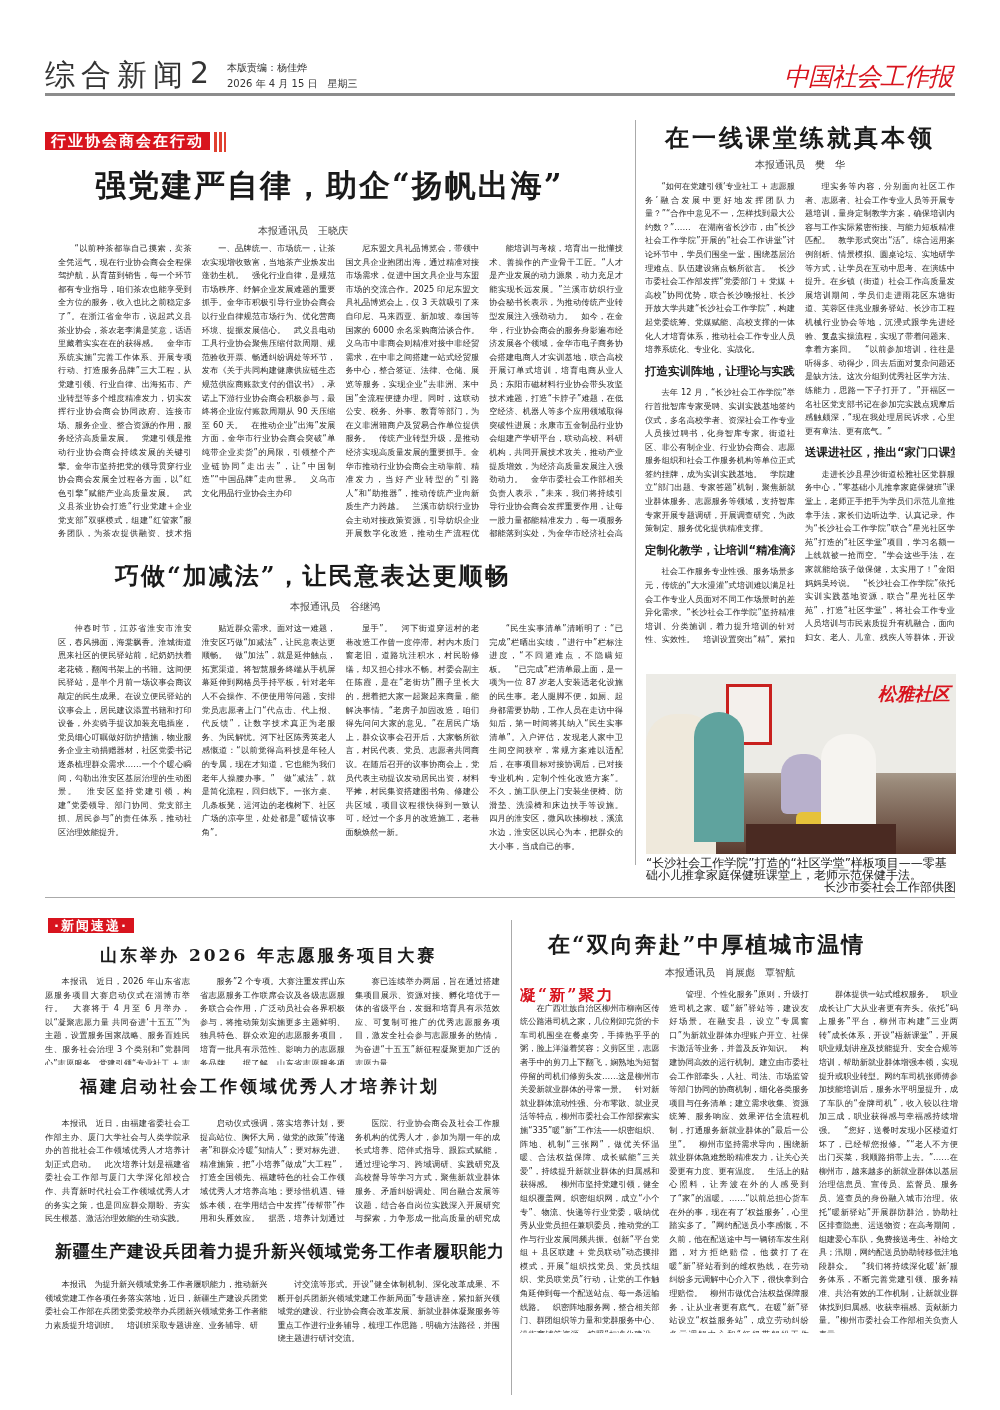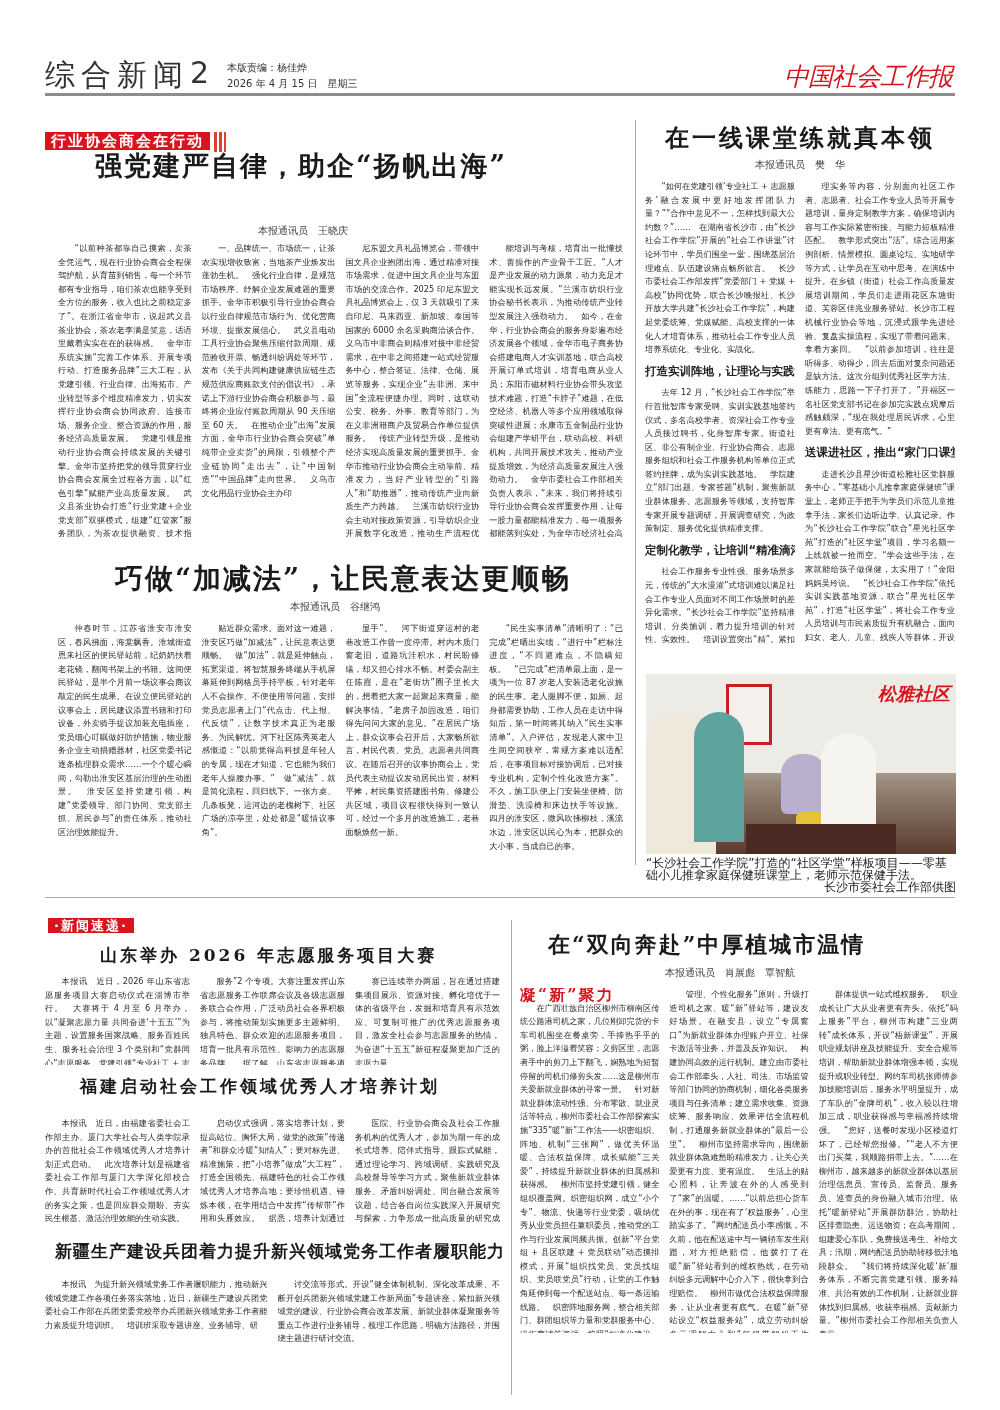--- a/index.html
+++ b/index.html
@@ -33,40 +33,40 @@
 <div class="abs masthead-meta">
   <div>本版责编：杨佳烨</div>
   <div>2026 年 4 月 15 日　星期三</div>
 </div>
 <div class="abs logo">中国社会工作报</div>
 <div class="abs masthead-rule"></div>
 
 <div class="abs" style="left:45px;top:131px;">
   <span class="kicker">行业协会商会在行动</span><span class="kicker-bars"></span>
 </div>
-<div class="abs headline" style="left:95px;top:148px;font-size:27px;letter-spacing:2px;">强党建严自律，助企“扬帆出海”</div>
+<div class="abs headline" style="left:95px;top:165px;font-size:31px;letter-spacing:2px;">强党建严自律，助企“扬帆出海”</div>
 <div class="abs byline" style="left:258px;top:224px;">本报通讯员　王晓庆</div>
 <div class="abs cols" style="left:58px;top:242px;width:565px;height:300px;">
   <div class="col">
       <p>“以前种茶都靠自己摸索，卖茶全凭运气，现在行业协会商会全程保驾护航，从育苗到销售，每一个环节都有专业指导，咱们茶农也能享受到全方位的服务，收入也比之前稳定多了”。在浙江省金华市，说起武义县茶业协会，茶农老李满是笑意，话语里藏着实实在在的获得感。　金华市系统实施“完善工作体系、开展专项行动、打造服务品牌”三大工程，从党建引领、行业自律、出海拓市、产业转型等多个维度精准发力，切实发挥行业协会商会协同政府、连接市场、服务企业、整合资源的作用，服务经济高质量发展。　党建引领是推动行业协会商会持续发展的关键引擎。金华市坚持把党的领导贯穿行业协会商会发展全过程各方面，以“红色引擎”赋能产业高质量发展。　武义县茶业协会打造“行业党建+企业党支部”双驱模式，组建“红管家”服务团队，为茶农提供融资、技术指导、法律咨询等“一站式”服务，破解产业发展难点堵点。</p>
     </div>
   <div class="col">
       <p>一、品牌统一、市场统一，让茶农实现增收致富，当地茶产业焕发出蓬勃生机。　强化行业自律，是规范市场秩序、纾解企业发展难题的重要抓手。金华市积极引导行业协会商会以行业自律规范市场行为、优化营商环境、提振发展信心。　武义县电动工具行业协会聚焦压缩付款周期、规范验收开票、畅通纠纷调处等环节，发布《关于共同构建健康供应链生态 规范供应商账款支付的倡议书》，承诺上下游行业协会商会积极参与，最终将企业应付账款周期从 90 天压缩至 60 天。　在推动企业“出海”发展方面，金华市行业协会商会突破“单纯带企业卖货”的局限，引领整个产业链协同“走出去”，让“中国制造”“中国品牌”走向世界。　义乌市文化用品行业协会主办印</p>
     </div>
   <div class="col">
       <p>尼东盟文具礼品博览会，带领中国文具企业抱团出海，通过精准对接市场需求，促进中国文具企业与东盟市场的交流合作。2025 印尼东盟文具礼品博览会上，仅 3 天就吸引了来自印尼、马来西亚、新加坡、泰国等国家的 6000 余名采购商洽谈合作。　义乌市中非商会则精准对接中非经贸需求，在中非之间搭建一站式经贸服务中心，整合签证、法律、仓储、展览等服务，实现企业“去非洲、来中国”全流程便捷办理。同时，这联动公安、税务、外事、教育等部门，为在义非洲籍商户及贸易合作单位提供服务。　传统产业转型升级，是推动经济实现高质量发展的重要抓手。金华市推动行业协会商会主动靠前、精准发力，当好产业转型的“引路人”和“助推器”，推动传统产业向新质生产力跨越。　兰溪市纺织行业协会主动对接政策资源，引导纺织企业开展数字化改造，推动生产流程优化、产品质量升级，为破解人才短缺，该协会开展技</p>
     </div>
   <div class="col">
       <p>能培训与考核，培育出一批懂技术、善操作的产业骨干工匠。“人才是产业发展的动力源泉，动力充足才能实现长远发展。”兰溪市纺织行业协会秘书长表示，为推动传统产业转型发展注入强劲动力。　如今，在金华，行业协会商会的服务身影遍布经济发展各个领域，金华市电子商务协会搭建电商人才实训基地，联合高校开展订单式培训，培育电商从业人员；东阳市磁材料行业协会带头攻坚技术难题，打造“卡脖子”难题，在低空经济、机器人等多个应用领域取得突破性进展；永康市五金制品行业协会组建产学研平台，联动高校、科研机构，共同开展技术攻关，推动产业提质增效，为经济高质量发展注入强劲动力。　金华市委社会工作部相关负责人表示，“未来，我们将持续引导行业协会商会发挥重要作用，让每一股力量都能精准发力，每一项服务都能落到实处，为金华市经济社会高质量发展汇聚更多力量。”</p>
     </div>
 </div>
 
 <div class="abs vrule" style="left:635px;top:120px;height:745px;"></div>
 
-<div class="abs headline" style="left:115px;top:560px;font-size:28px;letter-spacing:2px;">巧做“加减法”，让民意表达更顺畅</div>
+<div class="abs headline" style="left:115px;top:560px;font-size:24px;letter-spacing:2px;">巧做“加减法”，让民意表达更顺畅</div>
 <div class="abs byline" style="left:290px;top:600px;">本报通讯员　谷继鸿</div>
 <div class="abs cols" style="left:58px;top:622px;width:565px;height:245px;">
   <div class="col">
       <p>仲春时节，江苏省淮安市淮安区，春风拂面，海棠飘香。淮城街道恩来社区的便民驿站前，纪奶奶扶着老花镜，翻阅书架上的书籍。这间便民驿站，是半个月前一场议事会商议敲定的民生成果。在设立便民驿站的议事会上，居民建议添置书籍和打印设备，外卖骑手提议加装充电插座，党员细心叮嘱做好防护措施，物业服务企业主动捐赠器材，社区党委书记逐条梳理群众需求……一个个暖心瞬间，勾勒出淮安区基层治理的生动图景。　淮安区坚持党建引领，构建“党委领导、部门协同、党支部主抓、居民参与”的责任体系，推动社区治理效能提升。</p>
     </div>
   <div class="col">
       <p>贴近群众需求。面对这一难题，淮安区巧做“加减法”，让民意表达更顺畅。　做“加法”，就是延伸触点，拓宽渠道。将智慧服务终端从手机屏幕延伸到网格员手持平板，针对老年人不会操作、不便使用等问题，安排党员志愿者上门“代点击、代上报、代反馈”，让数字技术真正为老服务、为民解忧。河下社区陈秀英老人感慨道：“以前觉得高科技是年轻人的专属，现在才知道，它也能为我们老年人操腰办事。”　做“减法”，就是简化流程，回归线下。一张方桌、几条板凳，运河边的老槐树下、社区广场的凉亭里，处处都是“暖情议事角”。</p>
     </div>
   <div class="col">
       <p>显手”。　河下街道穿运村的老巷改造工作曾一度停滞。村内木质门窗老旧，道路坑洼积水，村民盼修缮，却又担心排水不畅。村委会副主任陈霞，是在“老街坊”圈子里长大的，想着把大家一起聚起来商量，能解决事情。“老房子加固改造，咱们得先问问大家的意见。”在居民广场上，群众议事会召开后，大家畅所欲言，村民代表、党员、志愿者共同商议。在随后召开的议事协商会上，党员代表主动提议发动居民出资，材料平摊，村民集资搭建图书角、修建公共区域，项目议程很快得到一致认可，经过一个多月的改造施工，老巷面貌焕然一新。</p>

